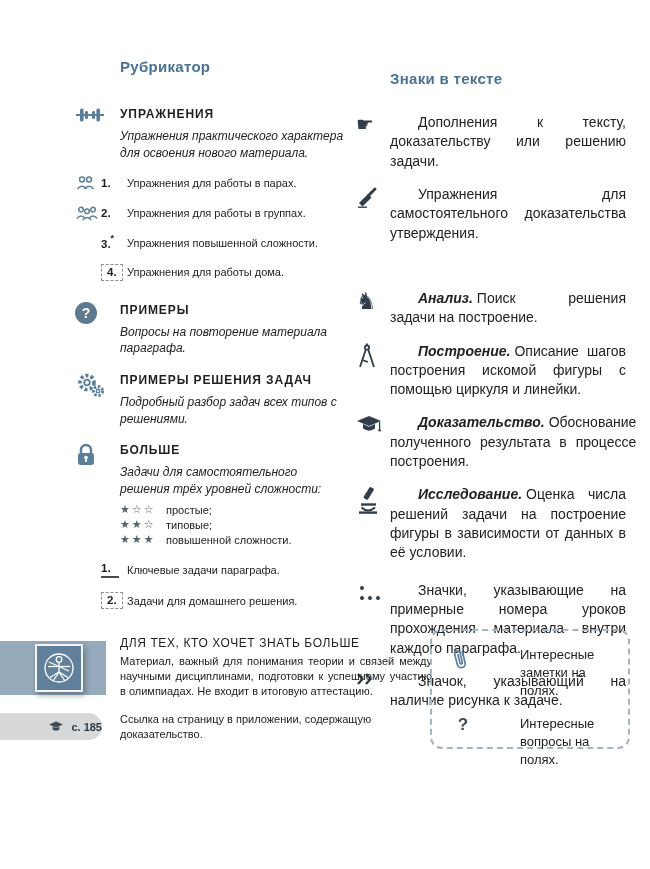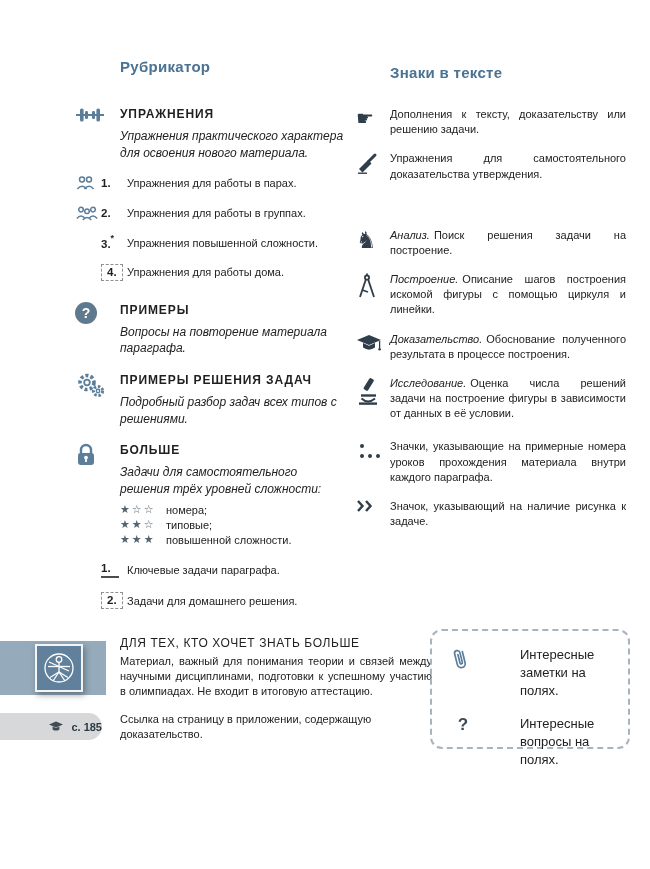--- a/index.html
+++ b/index.html
@@ -6,21 +6,21 @@
   .page {
     position:relative; width:650px; height:869px; margin:0 auto;
     background:#ffffff; overflow:hidden;
     font-family:"Liberation Sans","DejaVu Sans",sans-serif;
     color:#222;
     padding-left:10px;
   }
 
   
   .col-left  { position:absolute; left:75px;  top:58px; width:272px; }
-  .col-right { position:absolute; left:356px; top:64px; width:270px; }
+  .col-right { position:absolute; left:356px; top:70px; width:270px; }
 
   .col-title { margin:0 0 30px 45px; font-size:15px; font-weight:bold; color:#4a7293; letter-spacing:.3px; }
   .col-title-r { margin-left:34px; margin-bottom:26px; }
 
   
   .section { display:flex; margin-bottom:14px; }
   .icon-cell { width:45px; flex:none; padding-top:1px; }
   .sect-body h2 { margin:2px 0 7px; font-size:12px; font-weight:bold; letter-spacing:.9px; color:#1f1f1f; }
   .sect-body p { margin:0; font-size:12px; line-height:1.38; color:#222;font-style:italic; }
 
@@ -33,22 +33,22 @@
   .num-box { border:1px dashed #8f8f8f; padding:1px 5px 2px; display:inline-block; }
   .num-underline { display:inline-block; min-width:18px; text-align:left; border-bottom:2px solid #4c4c4c; padding-bottom:2px; }
 
   .level-row { display:flex; align-items:center; margin:2px 0; }
   .stars { width:46px; flex:none; font-size:11px; letter-spacing:2px; color:#556570; }
   .level-label { font-size:11px; }
 
   
   .sign-row { display:flex; margin-bottom:14px; }
   .sign-icon { width:34px; flex:none; padding-top:1px; color:#2f3e4a; }
-  .sign-text { margin:0; font-size:11px; line-height:1.38; text-align:justify; color:#222; }
-  .term { font-weight:normal; font-style:italic; }
+  .sign-text { margin:0; font-size:14px; line-height:1.38; text-align:justify; color:#222; }
+  .term { font-weight:bold; font-style:italic;margin-left:28px; }
   .term:not(:empty) { margin-right:4px; }
   .mb-xl { margin-bottom:46px; }
   .mb-lg { margin-bottom:26px; }
   .mb-md { margin-bottom:18px; }
 
   .glyph-hand { font-size:20px; line-height:1; }
   .glyph-knight { font-size:23px; line-height:1; }
 
   .dots-icon { display:flex; flex-direction:column; gap:6px; padding-top:4px; padding-left:4px; }
   .dots-icon .d { width:4px; height:4px; border-radius:50%; background:#2f3e4a; display:inline-block; }
@@ -182,21 +182,21 @@
           <circle cx="11" cy="15.6" r="1.9" fill="#fff"></circle>
           <line x1="11" y1="17" x2="11" y2="20" stroke="#fff" stroke-width="1.8"></line>
         </svg>
       </div>
       <div class="sect-body">
         <h2>БОЛЬШЕ</h2>
         <p>Задачи для самостоятельного решения трёх уровней сложности:</p>
         <div style="margin-top:6px;">
           <div class="level-row">
             <span class="stars">★☆☆</span>
-            <span class="level-label">номера;</span>
+            <span class="level-label">простые;</span>
           </div>
           <div class="level-row">
             <span class="stars">★★☆</span>
             <span class="level-label">типовые;</span>
           </div>
           <div class="level-row">
             <span class="stars">★★★</span>
             <span class="level-label">повышенной сложности.</span>
           </div>
         </div>

